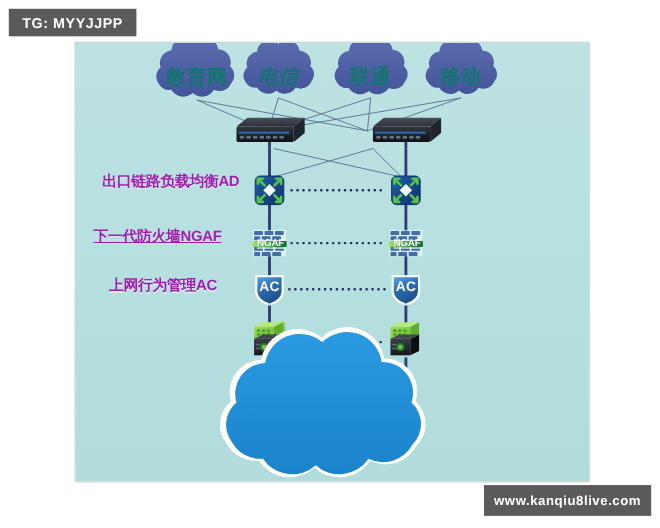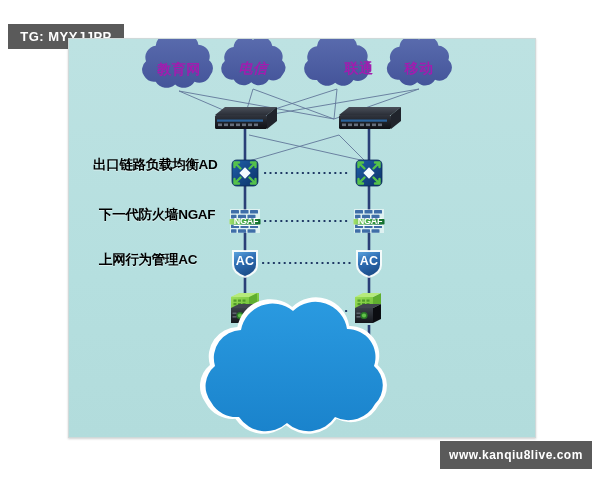--- a/index.html
+++ b/index.html
@@ -26,21 +26,20 @@
     align-items: center;
     justify-content: center;
     box-sizing: border-box;
   }
   #wm-top {
     left: 8px;
     top: 8px;
     width: 116px;
     height: 25px;
     font-size: 13px;
-    margin-top: 16px;
   }
   #wm-bottom {
     left: 440px;
     top: 441px;
     width: 152px;
     height: 28px;
     font-size: 12px;
   }
 
   
@@ -67,37 +66,37 @@
     position: absolute;
     left: 0;
     top: 0;
     width: 468px;
     height: 400px;
   }
 
   
   .tier-label {
     position: absolute;
-    color: #000000;
+    color: #a21caf;
     font-weight: bold;
     font-size: 13.5px;
     white-space: nowrap;
     text-shadow: 0 1px 0 rgba(255,255,255,0.45);
     letter-spacing: -0.3px;
   }
   #label-ad   { left: 24px;  top: 117px; }
-  #label-ngaf { left: 30px;  top: 167px; }
+  #label-ngaf { left: 16px;  top: 167px; text-decoration: underline; }
   #label-ac   { left: 30px;  top: 212px; text-align: right; }
 
   
   .isp-text {
     position: absolute;
-    color: #a21caf;
+    color: #0f766e;
     font-weight: bold;
-    font-size: 14px;
+    font-size: 18px;
     white-space: nowrap;
     letter-spacing: 0.5px;
     text-align: center;
     transform: translate(-50%, -50%);
     pointer-events: none;
   }
   #man-text {
     position: absolute;
     color: #ffffff;
     font-weight: bold;
@@ -445,21 +444,21 @@
       </g>
     </g>
   </svg>
 
   <div class="tier-label" id="label-ad">出口链路负载均衡AD</div>
   <div class="tier-label" id="label-ngaf">下一代防火墙NGAF</div>
   <div class="tier-label" id="label-ac">上网行为管理AC</div>
 
   <div class="isp-text" style="left:110px; top:31px;">教育网</div>
   <div class="isp-text" style="left:184px; top:30px;font-style:italic;">电信</div>
-  <div class="isp-text" style="left:278px; top:30px;padding-left:24px;">联通</div>
+  <div class="isp-text" style="left:256px; top:30px;padding-left:24px;">联通</div>
   <div class="isp-text" style="left:350px; top:30px;">移动</div>
 
   <div class="dev-text ngaf-text" style="left:177px; top:182px;">NGAF</div>
   <div class="dev-text ngaf-text" style="left:301px; top:182px;">NGAF</div>
   <div class="dev-text ac-text" style="left:176px; top:222px;">AC</div>
   <div class="dev-text ac-text" style="left:300px; top:222px;">AC</div>
 
 </div>
 
 <div class="watermark" id="wm-bottom">www.kanqiu8live.com</div>

